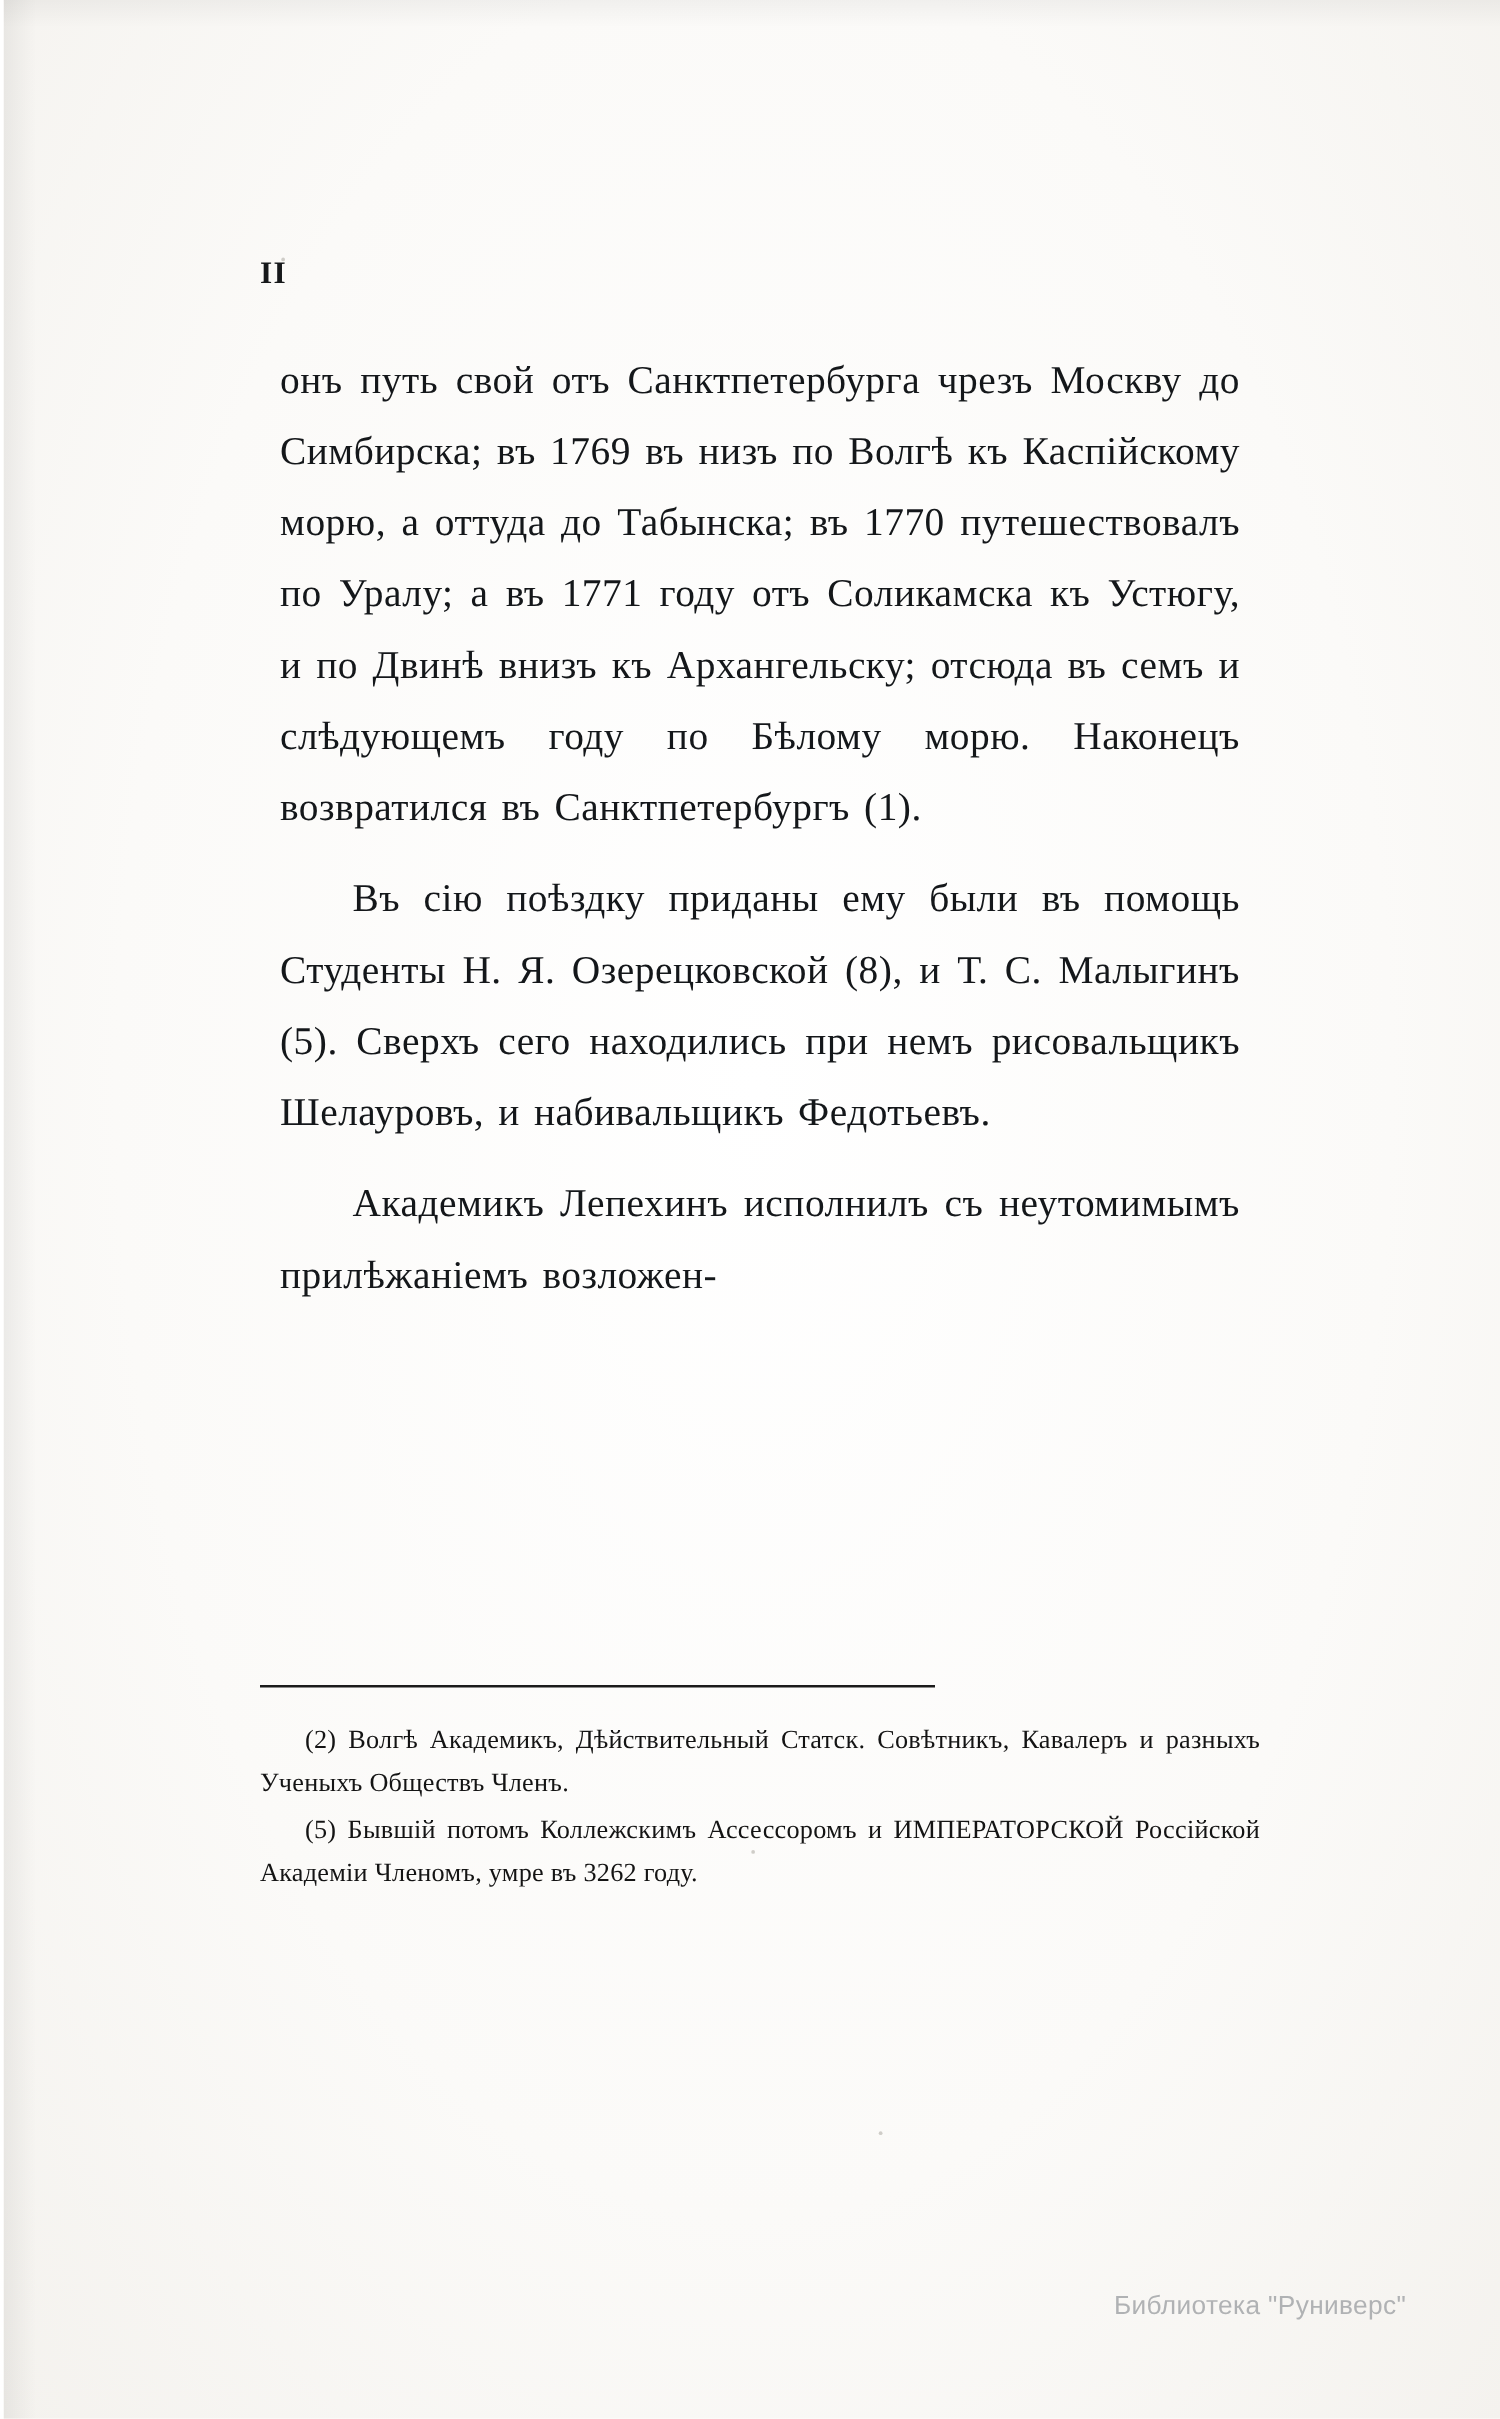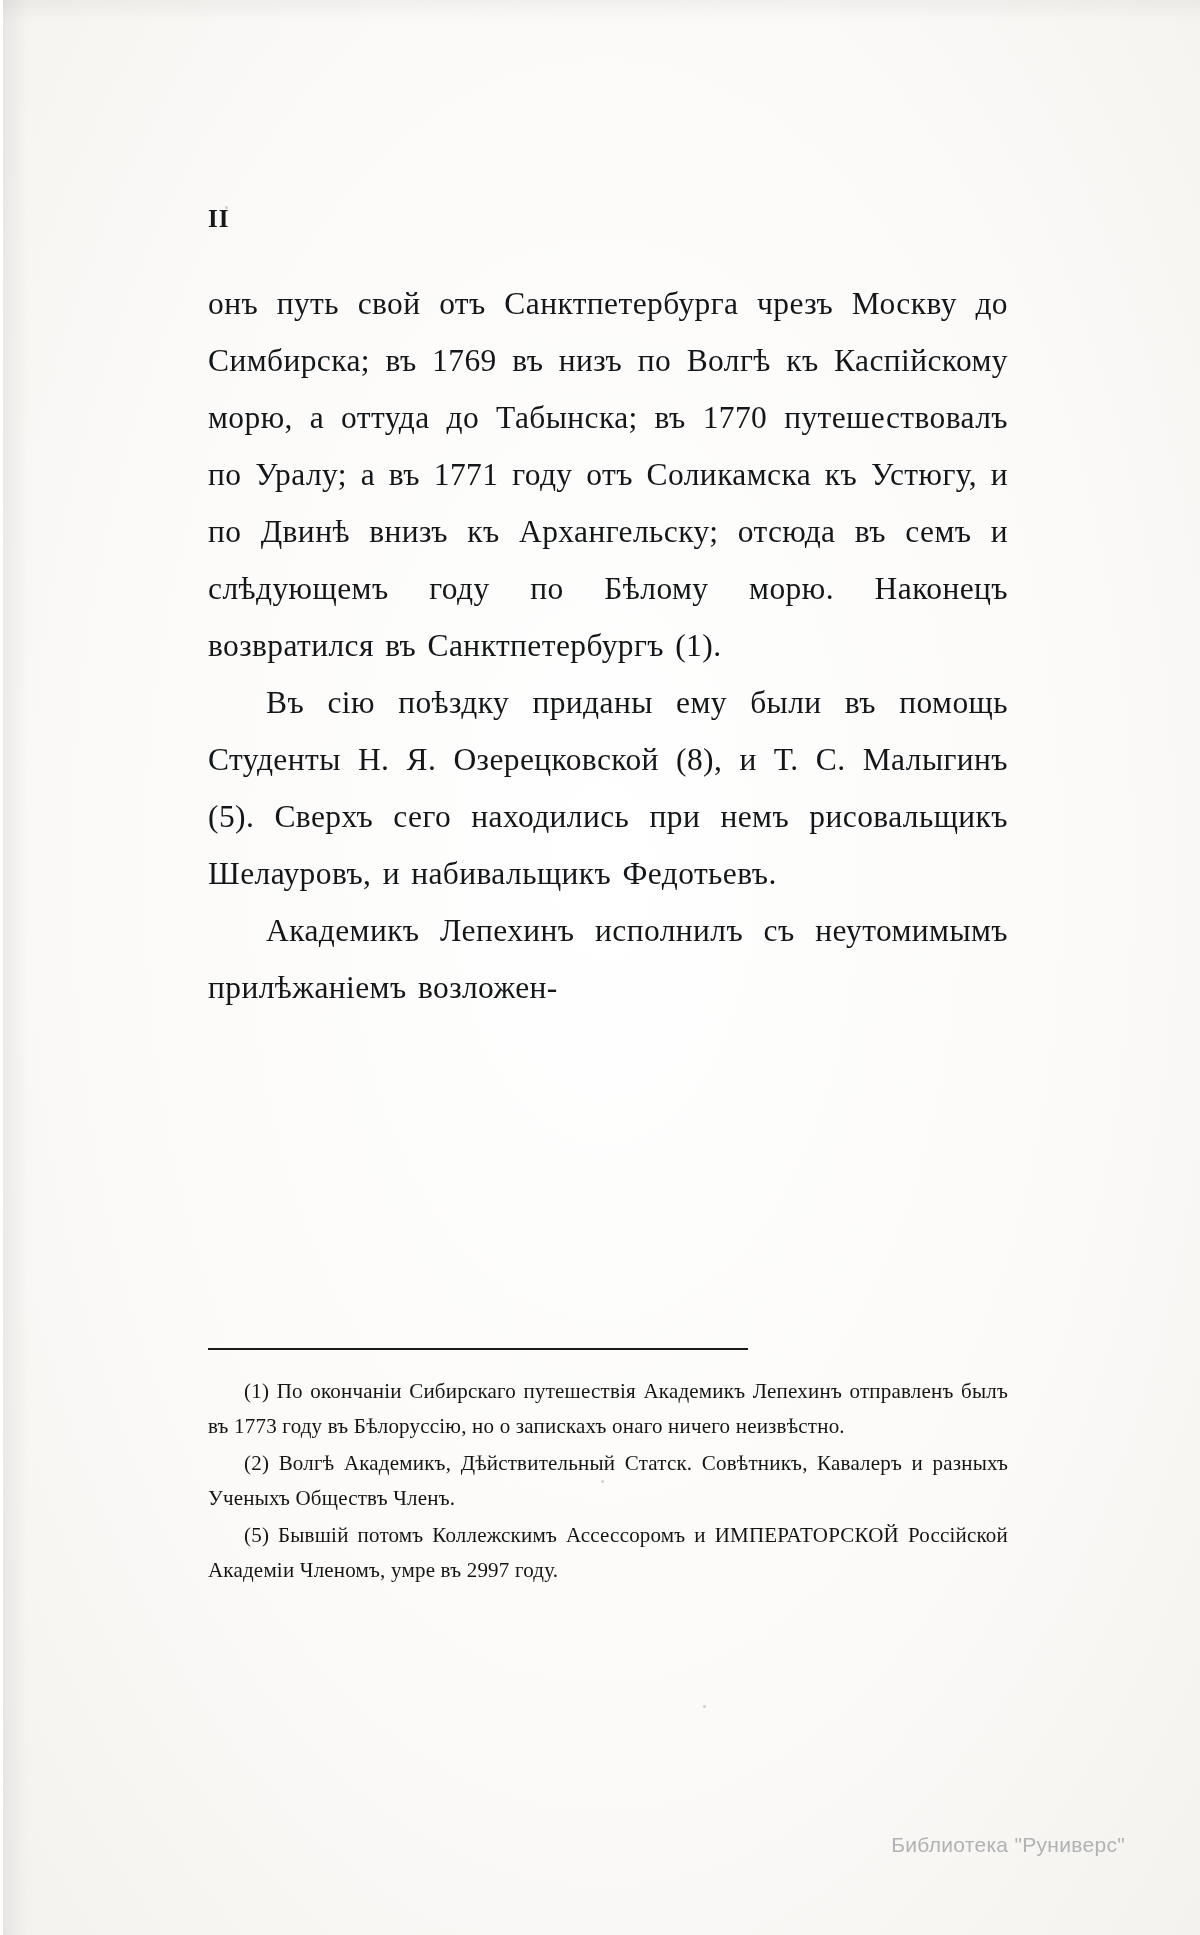--- a/index.html
+++ b/index.html
@@ -55,21 +55,21 @@
   }
   .body-text {
     font-size: 31.5px;
     line-height: 57px;
     text-align: justify;
     color: #14171a;
     letter-spacing: 0.4px;
     word-spacing: 3px;
   }
   .body-text p {
-    margin: 0;
+    margin: 16px;
   }
   .body-text p.indent {
     text-indent: 58px;
   }
   .rule {
     position: absolute;
     left: 0;
     top: 0;
     width: 540px;
     height: 2px;
@@ -144,28 +144,24 @@
       <p>онъ путь свой отъ Санктпетербурга чрезъ Москву до Симбирска; въ 1769 въ низъ по Волгѣ къ Каспійскому морю, а оттуда до Табынска; въ 1770 путешествовалъ по Уралу; а въ 1771 году отъ Соликамска къ Устюгу, и по Двинѣ внизъ къ Архангельску; отсюда въ семъ и слѣдующемъ году по Бѣлому морю. Наконецъ возвратился въ Санктпетербургъ (1).</p>
       <p class="indent">Въ сію поѣздку приданы ему были въ помощь Студенты Н. Я. Озерецковской (8), и Т. С. Малыгинъ (5). Сверхъ сего находились при немъ рисовальщикъ Шелауровъ, и набивальщикъ Федотьевъ.</p>
       <p class="indent">Академикъ Лепехинъ исполнилъ съ неутомимымъ прилѣжаніемъ возложен-</p>
     </div>
   </div>
 
   <div class="notes-wrap">
     <div class="rule"></div>
     <div class="notes">
       <p>
-        <span class="lead">(1)</span>
-        <span>По окончаніи Сибирскаго путешествія Академикъ Лепехинъ отправленъ былъ въ 1773 году въ Бѣлоруссію, но о запискахъ онаго ничего неизвѣстно.</span>
-      </p>
-      <p>
         <span class="lead">(2)</span>
         <span>Волгѣ Академикъ, Дѣйствительный Статск. Совѣтникъ, Кавалеръ и разныхъ Ученыхъ Обществъ Членъ.</span>
       </p>
       <p>
         <span class="lead">(5)</span>
-        <span>Бывшій потомъ Коллежскимъ Ассессоромъ и ИМПЕРАТОРСКОЙ Россійской Академіи Членомъ, умре въ 2997 году.</span>
+        <span>Бывшій потомъ Коллежскимъ Ассессоромъ и ИМПЕРАТОРСКОЙ Россійской Академіи Членомъ, умре въ 3262 году.</span>
       </p>
     </div>
   </div>
 
   <div class="watermark">Библиотека "Руниверс"</div>
 </div>
 
 </body></html>

